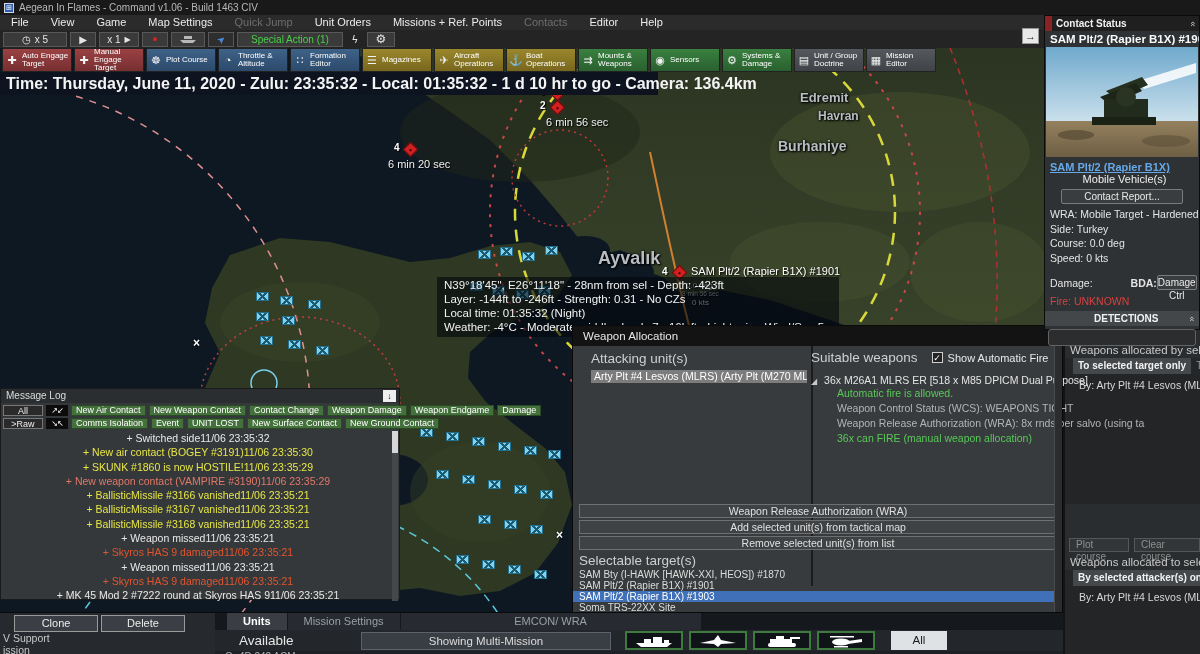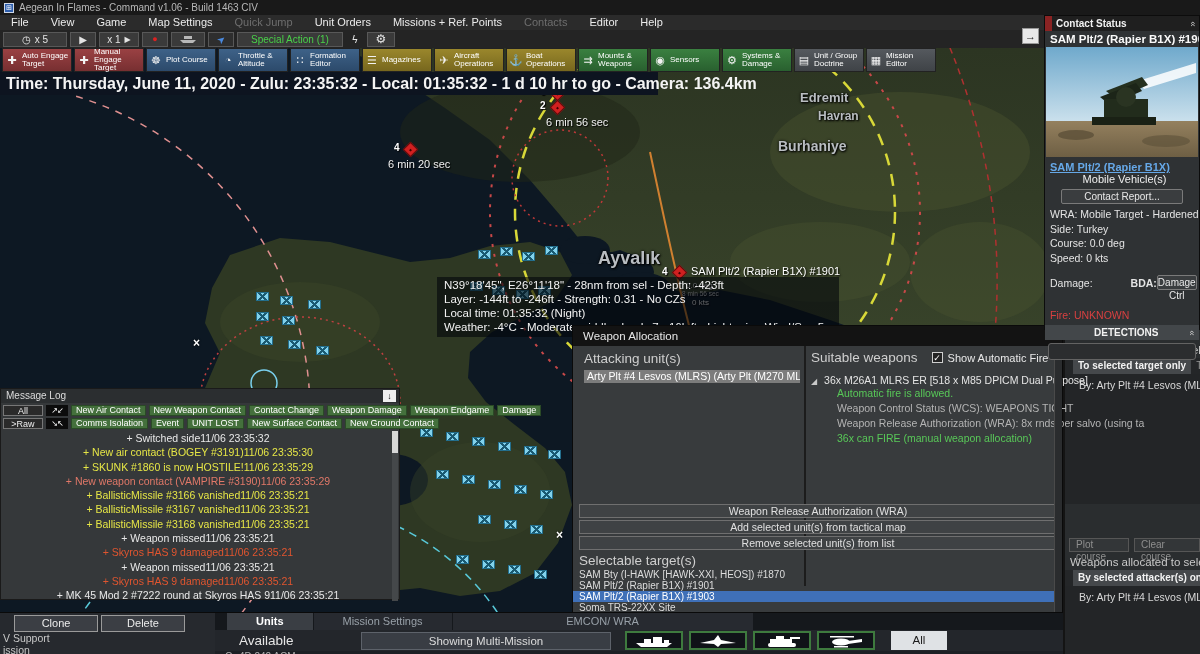--- a/index.html
+++ b/index.html
@@ -65,21 +65,21 @@
   .mf-btn { height:11px; background:#44703c; border:1px solid #2a4a26; color:#fff; font-size:9px; line-height:9px; padding:0 4px; white-space:nowrap; }
   .mlog-entries { position:relative; height:170px; overflow:hidden; margin-top:1px; }
   .ml-row { display:flex; justify-content:center; height:14.3px; font-size:10.5px; line-height:14px; padding:0 10px 0 6px; }
   .ml-time { flex:none; }
   .mlog-scroll { position:absolute; right:1px; top:0; width:6px; height:170px; background:#45484a; }
   .mlog-thumb { position:absolute; right:0; top:0; width:6px; height:22px; background:#d6d6d6; }
 
   
   .wa { left:572px; top:325px; width:491px; height:288px; background:#383b3d; border:1px solid #0a0a0a; z-index:12; }
   .wa-title { height:20px; background:#131313; color:#e6e6e6; font-size:11.5px; line-height:20px; padding-left:10px; }
-  .wa-left { position:absolute; left:5px; top:20px; width:228px; height:240px; border-right:2px solid #1c1c1c; padding:5px 4px 0 6px; }
+  .wa-left { position:absolute; left:12px; top:20px; width:228px; height:240px; border-right:2px solid #1c1c1c; padding:5px 4px 0 6px; }
   .wa-h { font-size:13.5px; color:#cfcfcf; margin-bottom:4px; white-space:nowrap; }
   .wa-attacker { background:#7c7c7c; color:#fff; font-size:10.5px; line-height:13px; padding:0 3px; white-space:nowrap; overflow:hidden; }
   .wa-btns { position:absolute; left:6px; right:5px; top:178px; }
   .wa-btn { height:14px; margin-bottom:2px; background:#3f4244; border:1px solid #6f6f6f; color:#e0e0e0;
             font-size:10.5px; line-height:12px; text-align:center; }
   .wa-th { position:absolute; left:6px; top:227px; font-size:13.5px; color:#cfcfcf; }
   .wa-targets { position:absolute; left:0; right:3px; top:243px; }
   .wa-trow { font-size:10px; line-height:11px; color:#dcdcdc; padding-left:6px; white-space:nowrap; overflow:hidden; }
   .wa-trow.selected { background:#3f70b8; color:#fff; }
   .wa-right { position:absolute; left:230px; top:20px; right:8px; height:267px; padding:4px 0 0 8px; }
@@ -115,34 +115,34 @@
   .cp-photo { width:152px; height:110px; margin-left:1px; }
   .cp-link { font-size:11px; font-weight:bold; color:#66a8e8; text-decoration:underline; padding-left:5px; white-space:nowrap; overflow:hidden; }
   .cp-type { font-size:11px; color:#f0f0f0; padding-left:5px;text-align:center; }
   .cp-report { margin:4px 16px 3px 16px; height:15px; background:#3a3d3f; border:1px solid #7a7a7a; border-radius:2px;
                color:#e8e8e8; font-size:10px; line-height:13px; text-align:center; }
   .cp-line { font-size:10.5px; color:#e4e4e4; line-height:14.5px; padding-left:5px; white-space:nowrap; overflow:hidden; }
   .cp-dmg { display:flex; align-items:center; margin-top:10px; padding-left:5px; font-size:10.5px; color:#e4e4e4; }
   .cp-dmg .bda { font-weight:bold; margin-left:38px; }
   .dmg-btn { margin-left:auto; margin-right:3px; width:62px; height:15px; background:#3a3d3f; border:1px solid #7a7a7a;
              color:#e8e8e8; font-size:10px; line-height:13px; text-align:center; border-radius:2px; }
-  .cp-fire { font-size:10.5px; color:#d84040; padding-left:5px; margin-top:19px; }
+  .cp-fire { font-size:10.5px; color:#d84040; padding-left:5px; margin-top:5px; }
   .cp-det { height:15px; background:#43474a; margin-top:4px; display:flex; align-items:center; justify-content:space-between; padding:0 5px; }
   .cp-det b { font-size:10px; color:#f2f2f2;margin-left:44px; }
   .cp-empty { margin:3px; height:17px; border:1px solid #636363; border-radius:3px; background:#2b2d2f; }
 
   
   .bleft { left:0; top:612px; width:215px; height:42px; background:#26292e; border-top:1px solid #0a0a0a; z-index:15; }
   .bl-btns { display:flex; gap:3px; padding:2px 0 0 14px; }
   .bl-btn { width:84px; height:17px; background:#3b3e44; border:1px solid #9a9a9a; color:#ececec;
             font-size:11px; line-height:15px; text-align:center; }
   .bl-row { font-size:10.5px; color:#c8c8c8; padding-left:3px; line-height:12px; }
   .bbar { left:215px; top:612px; width:848px; height:42px; background:#1d2025; border-top:1px solid #0a0a0a; z-index:15; }
   .bb-tabs { display:flex; height:17px; background:#15181c; gap:1px; padding-left:12px; }
-  .bb-tab { font-size:11px; line-height:17px; color:#98a0a8; background:#272a30; padding:0 29px; white-space:nowrap; }
+  .bb-tab { font-size:11px; line-height:17px; color:#98a0a8; background:#272a30; padding:0 16px; white-space:nowrap; }
   .bb-tab.active { background:#3a3e44; color:#fff; font-weight:bold; }
   .bb-tab.wide { width:300px; text-align:center; background:#272a30; }
   .bb-row { display:flex; align-items:center; height:21px; padding-left:24px; gap:0; background:#23262b; }
   .bb-avail { font-size:13.5px; color:#e6e6e6; width:122px; }
   .bb-show { width:250px; height:18px; background:#393d44; border:1px solid #5d626a; color:#dcdcdc;
              font-size:11.5px; line-height:16px; text-align:center; margin-right:14px; }
   .uf-btn { width:58px; height:19px; background:#101318; border:2px solid #3e7a3e; margin-right:6px;
             display:flex; align-items:center; justify-content:center; }
   .bb-all { width:56px; height:19px; background:#dfe2e5; color:#1a1a1a; font-size:11.5px; line-height:18px;
             text-align:center; margin-left:10px; }

